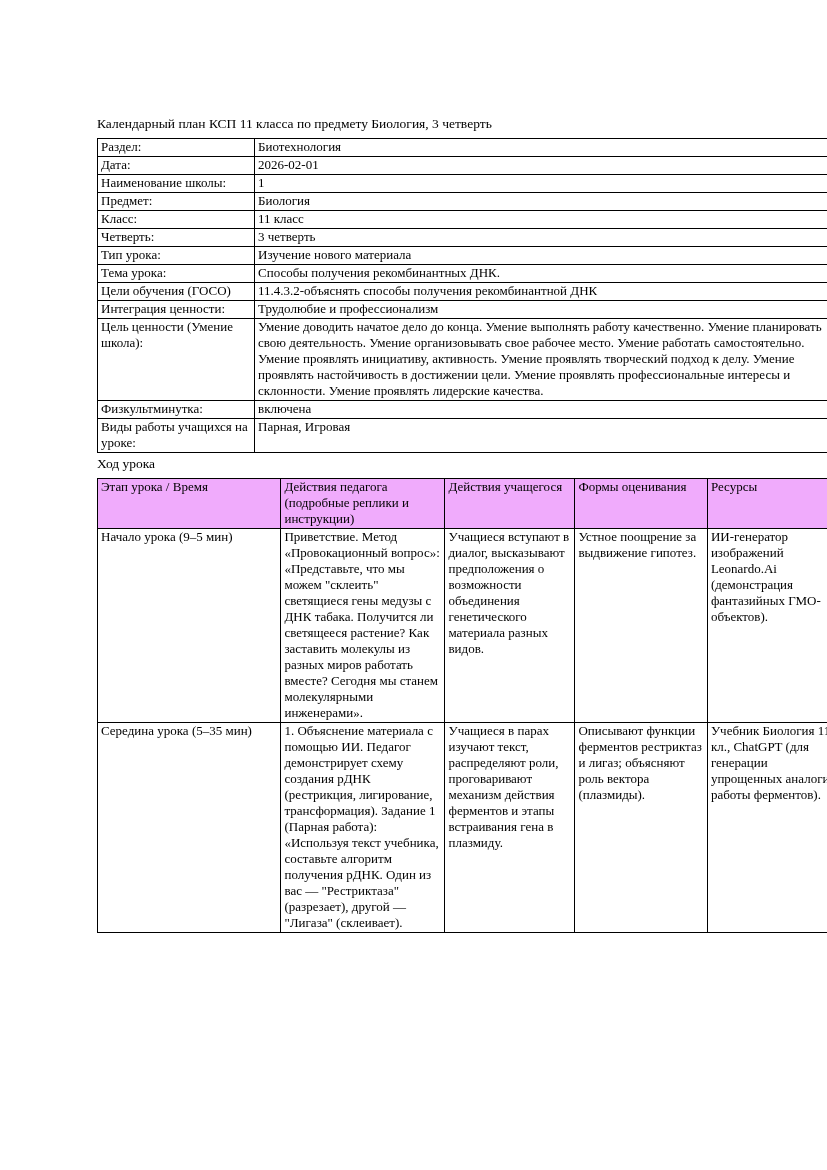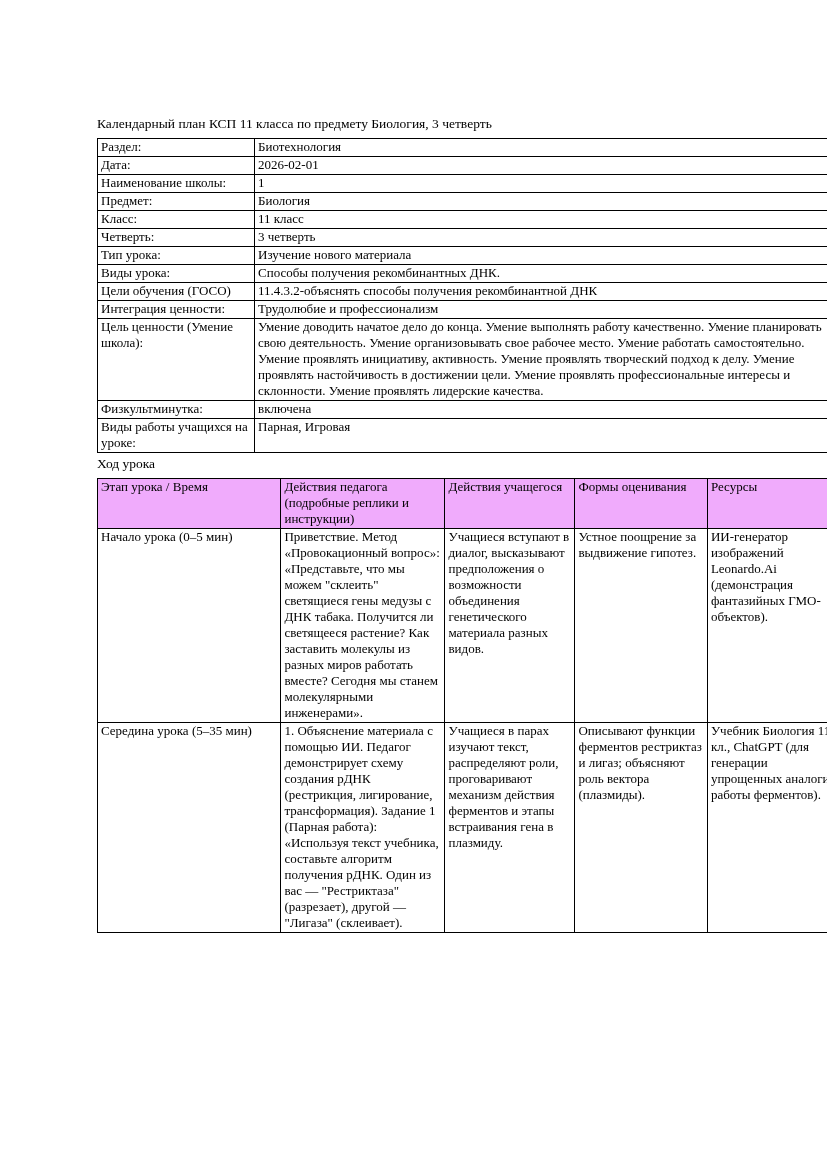--- a/index.html
+++ b/index.html
@@ -83,21 +83,21 @@
       </tr>
       <tr>
         <td class="label-col">Четверть:</td>
         <td>3 четверть</td>
       </tr>
       <tr>
         <td class="label-col">Тип урока:</td>
         <td>Изучение нового материала</td>
       </tr>
       <tr>
-        <td class="label-col">Виды урока:</td>
+        <td class="label-col">Тема урока:</td>
         <td>Способы получения рекомбинантных ДНК.</td>
       </tr>
       <tr>
         <td class="label-col">Цели обучения (ГОСО)</td>
         <td>11.4.3.2-объяснять способы получения рекомбинантной ДНК</td>
       </tr>
       <tr>
         <td class="label-col">Интеграция ценности:</td>
         <td>Трудолюбие и профессионализм</td>
       </tr>
@@ -130,21 +130,21 @@
       <tr>
         <th>Этап урока / Время</th>
         <th>Действия педагога (подробные реплики и инструкции)</th>
         <th>Действия учащегося</th>
         <th>Формы оценивания</th>
         <th>Ресурсы</th>
       </tr>
     </thead>
     <tbody>
       <tr>
-        <td>Начало урока (0–5 мин)</td>
+        <td>Начало урока (9–5 мин)</td>
         <td>Приветствие. Метод «Провокационный вопрос»: «Представьте, что мы можем "склеить" светящиеся гены медузы с ДНК табака. Получится ли светящееся растение? Как заставить молекулы из разных миров работать вместе? Сегодня мы станем молекулярными инженерами».</td>
         <td>Учащиеся вступают в диалог, высказывают предположения о возможности объединения генетического материала разных видов.</td>
         <td>Устное поощрение за выдвижение гипотез.</td>
         <td>ИИ-генератор изображений Leonardo.Ai (демонстрация фантазийных ГМО-объектов).</td>
       </tr>
       <tr>
         <td>Середина урока (5–35 мин)</td>
         <td>1. Объяснение материала с помощью ИИ. Педагог демонстрирует схему создания рДНК (рестрикция, лигирование, трансформация). Задание 1 (Парная работа): «Используя текст учебника, составьте алгоритм получения рДНК. Один из вас — "Рестриктаза" (разрезает), другой — "Лигаза" (склеивает).</td>
         <td>Учащиеся в парах изучают текст, распределяют роли, проговаривают механизм действия ферментов и этапы встраивания гена в плазмиду.</td>
         <td>Описывают функции ферментов рестриктаз и лигаз; объясняют роль вектора (плазмиды).</td>

